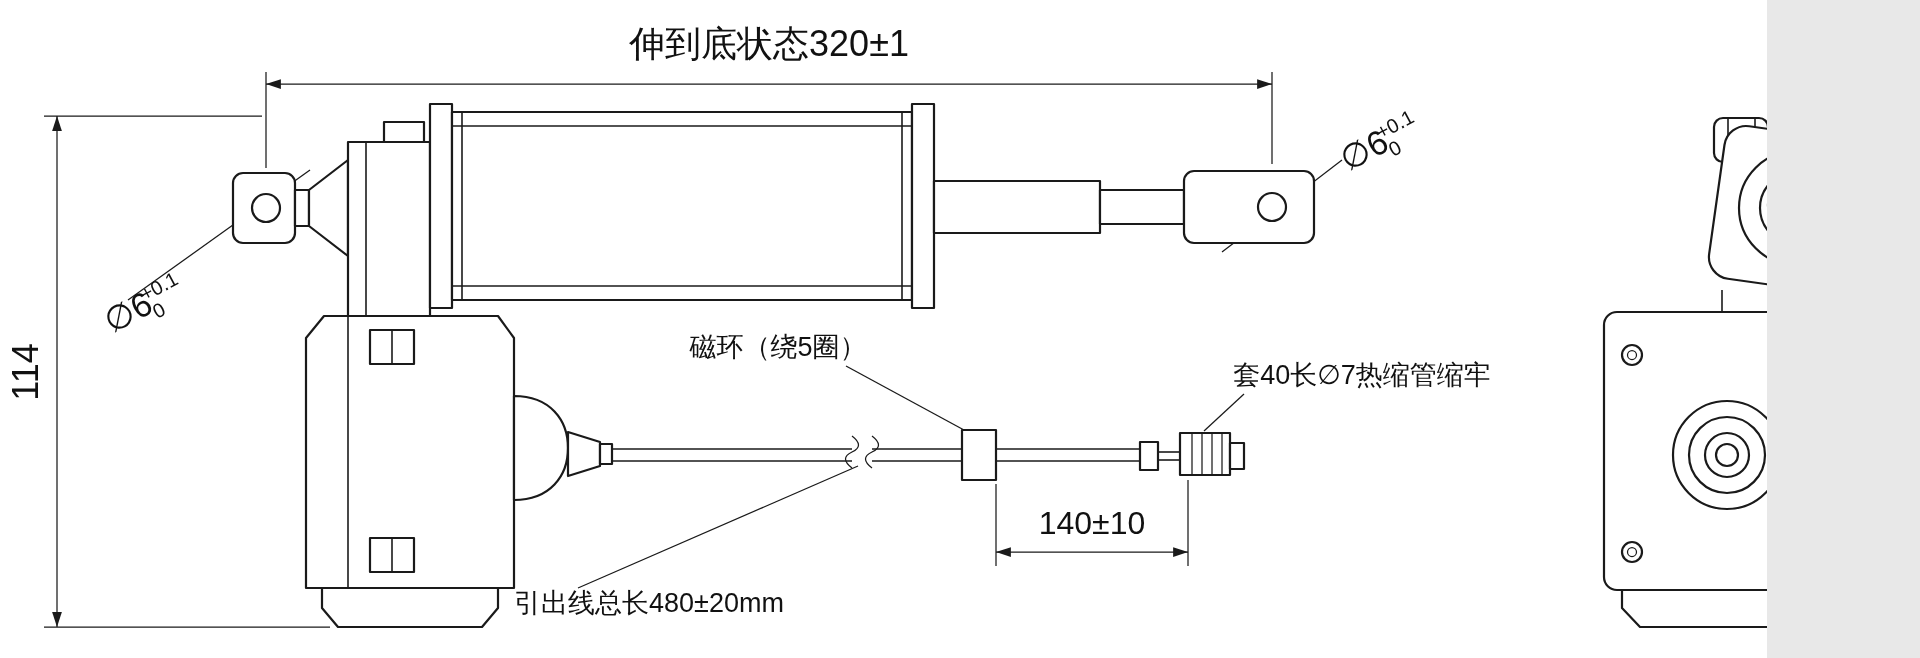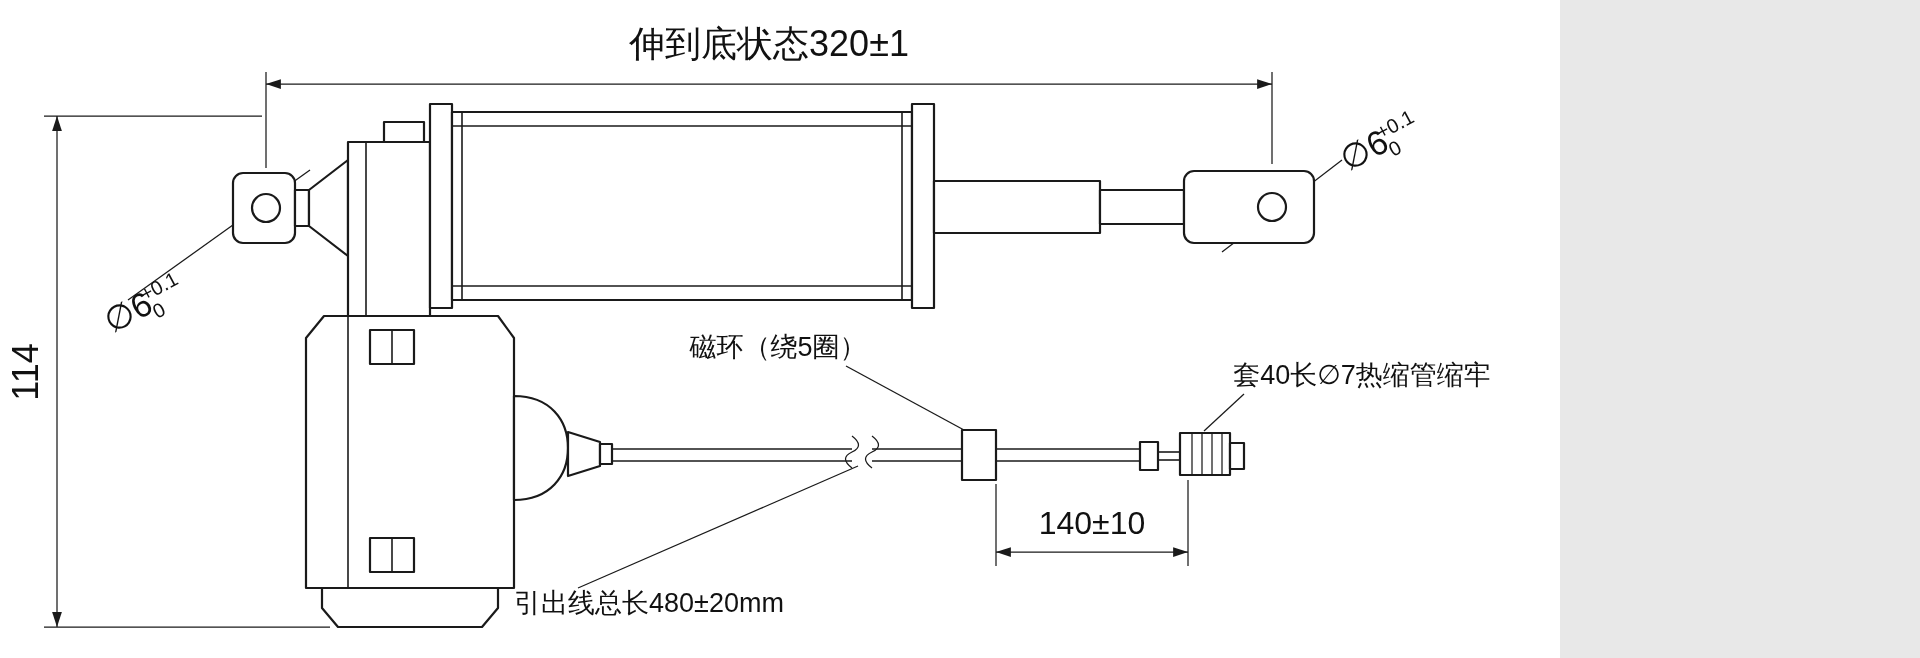--- a/index.html
+++ b/index.html
@@ -1,16 +1,16 @@
 <!DOCTYPE html>
 <html><head>
 <meta charset="utf-8">
 <style>
   html,body{margin:0;padding:0;background:#e8e8e8}
-  .page{width:1560px;height:658px;background:#fde047;position:relative;overflow:hidden;
+  .page{width:1767px;height:658px;background:#fde047;position:relative;overflow:hidden;
         font-family:"Liberation Sans",sans-serif}
   svg{display:block}
   .w   {fill:#fff;stroke:#1a1a1a;stroke-width:2.2;stroke-linejoin:round}
   .mid {fill:none;stroke:#1a1a1a;stroke-width:1.6}
   .thin{fill:none;stroke:#1a1a1a;stroke-width:1.25}
   text {fill:#111;font-family:"Liberation Sans","DejaVu Sans",sans-serif}
   .t-dim {font-size:36px}
   .t-dim2{font-size:32px}
   .t-lab {font-size:27px}
   .t-hole{font-size:34px}

